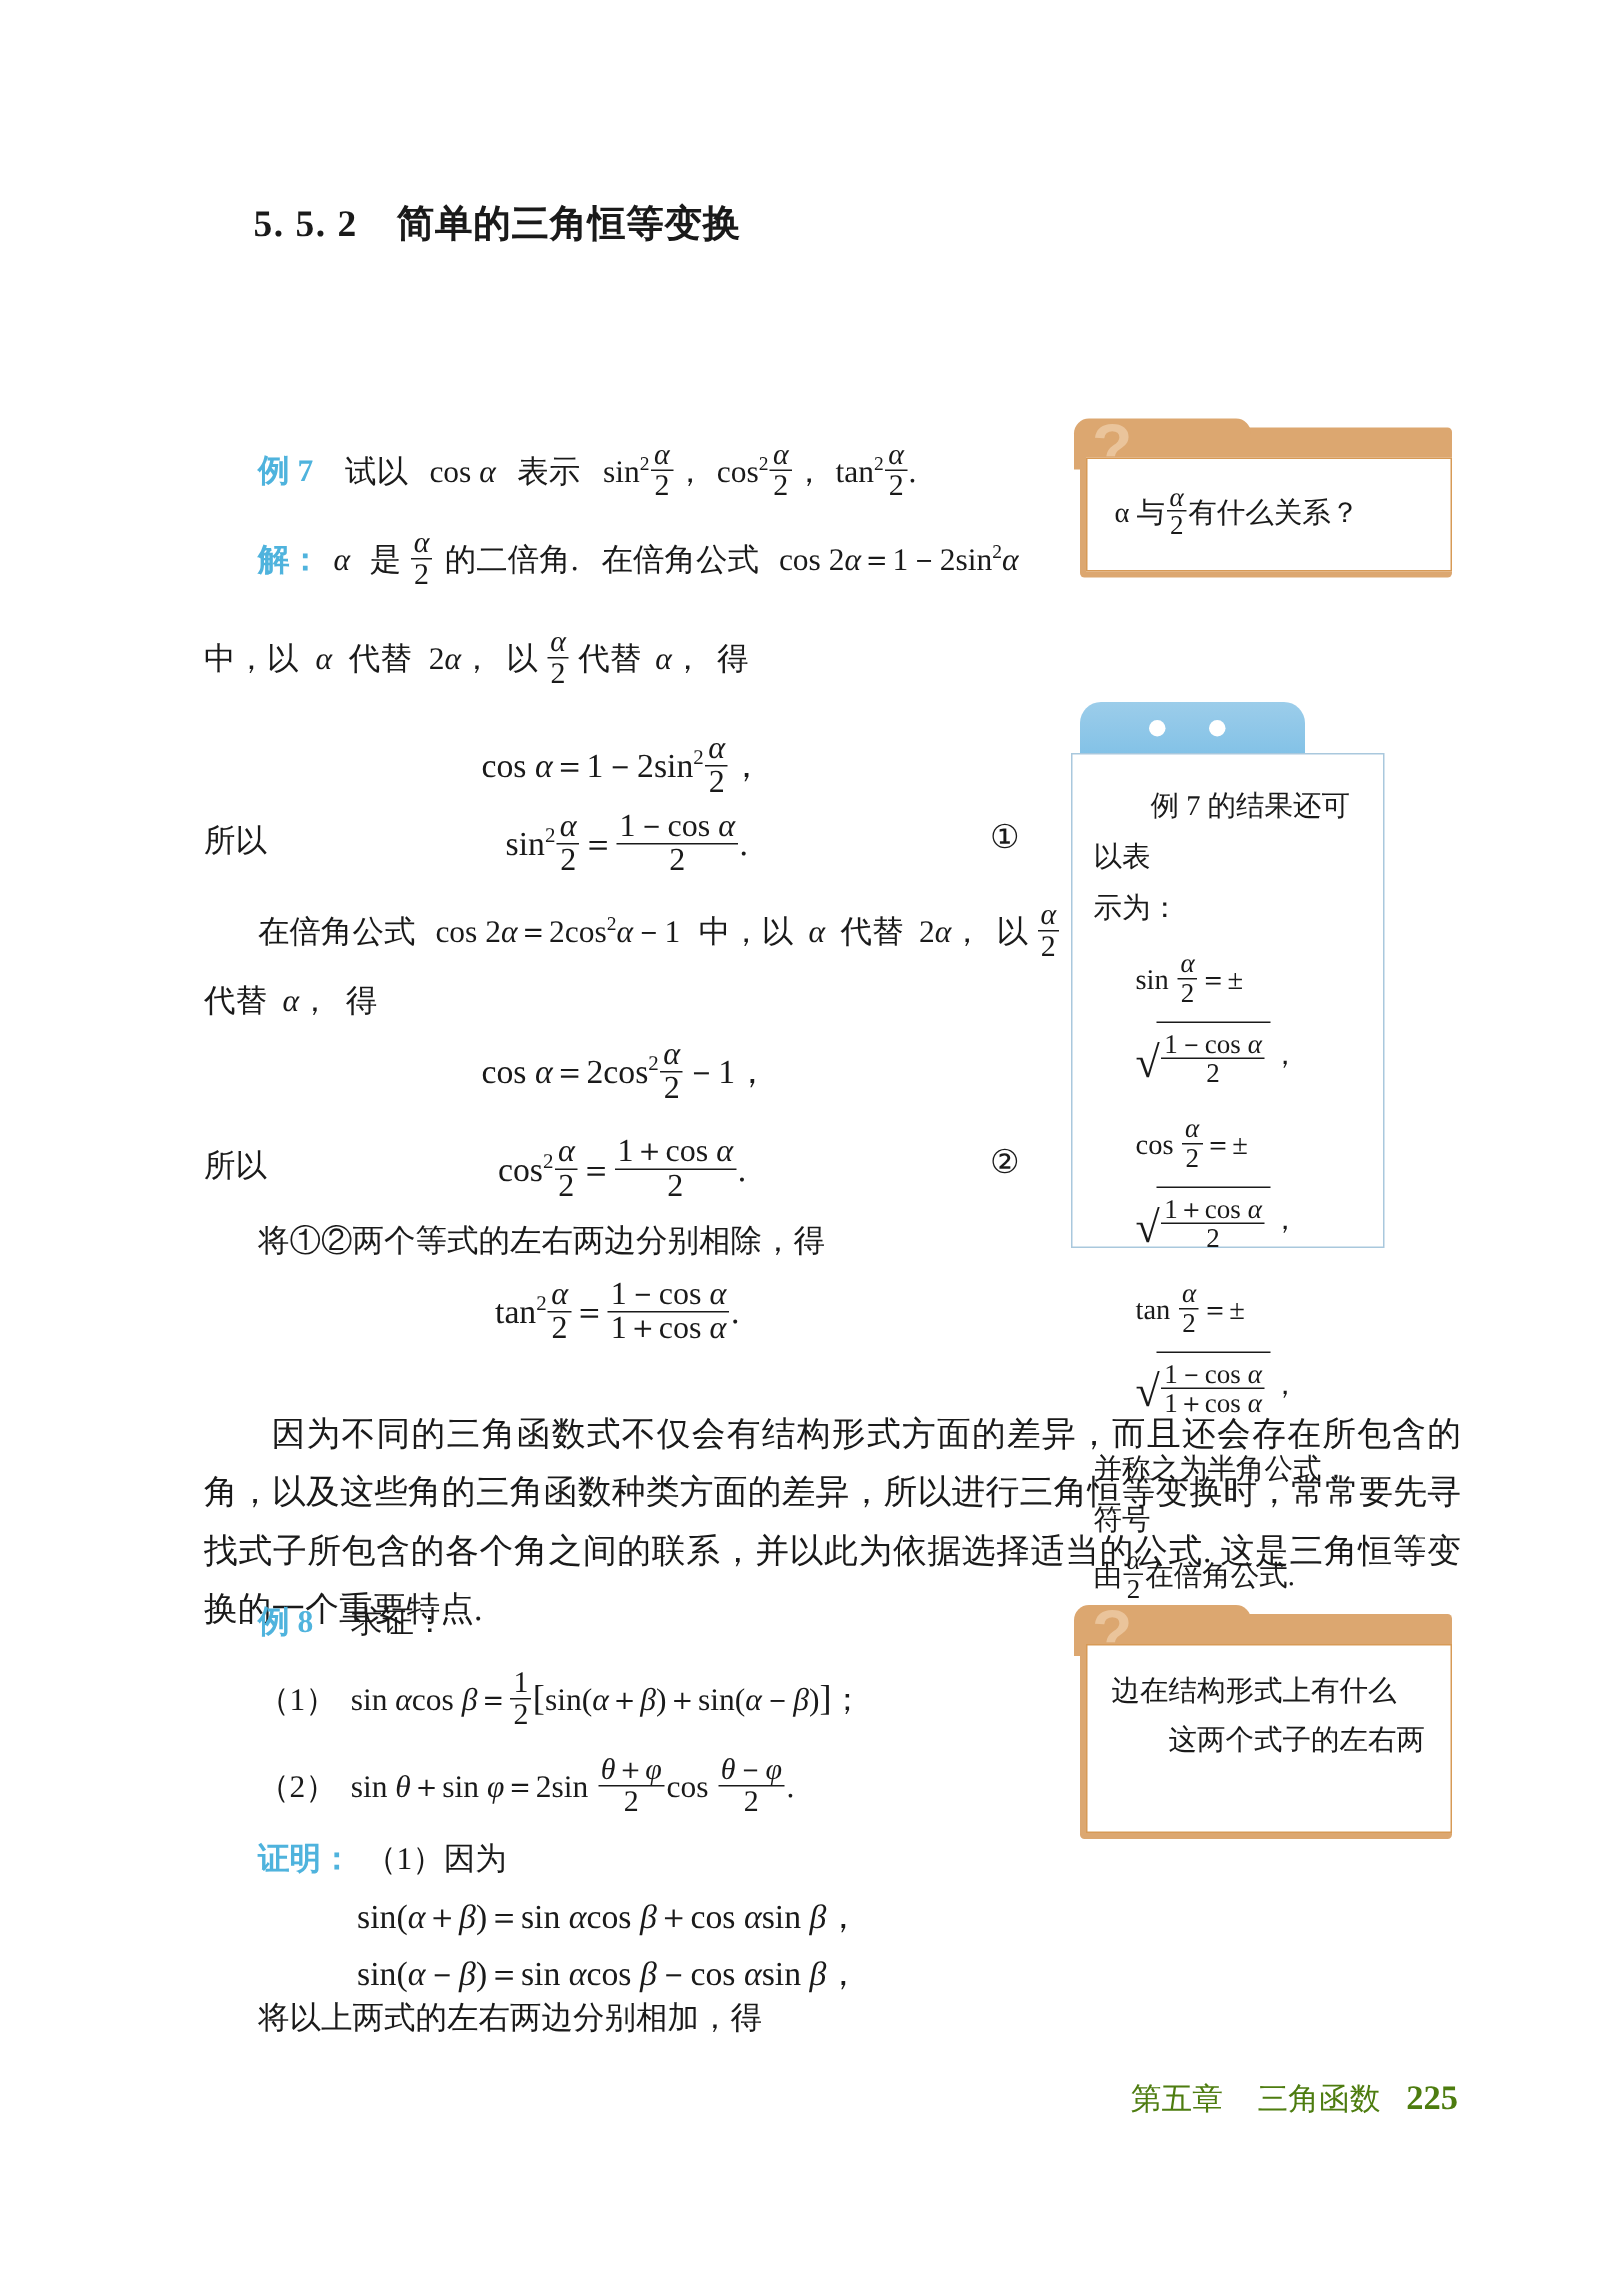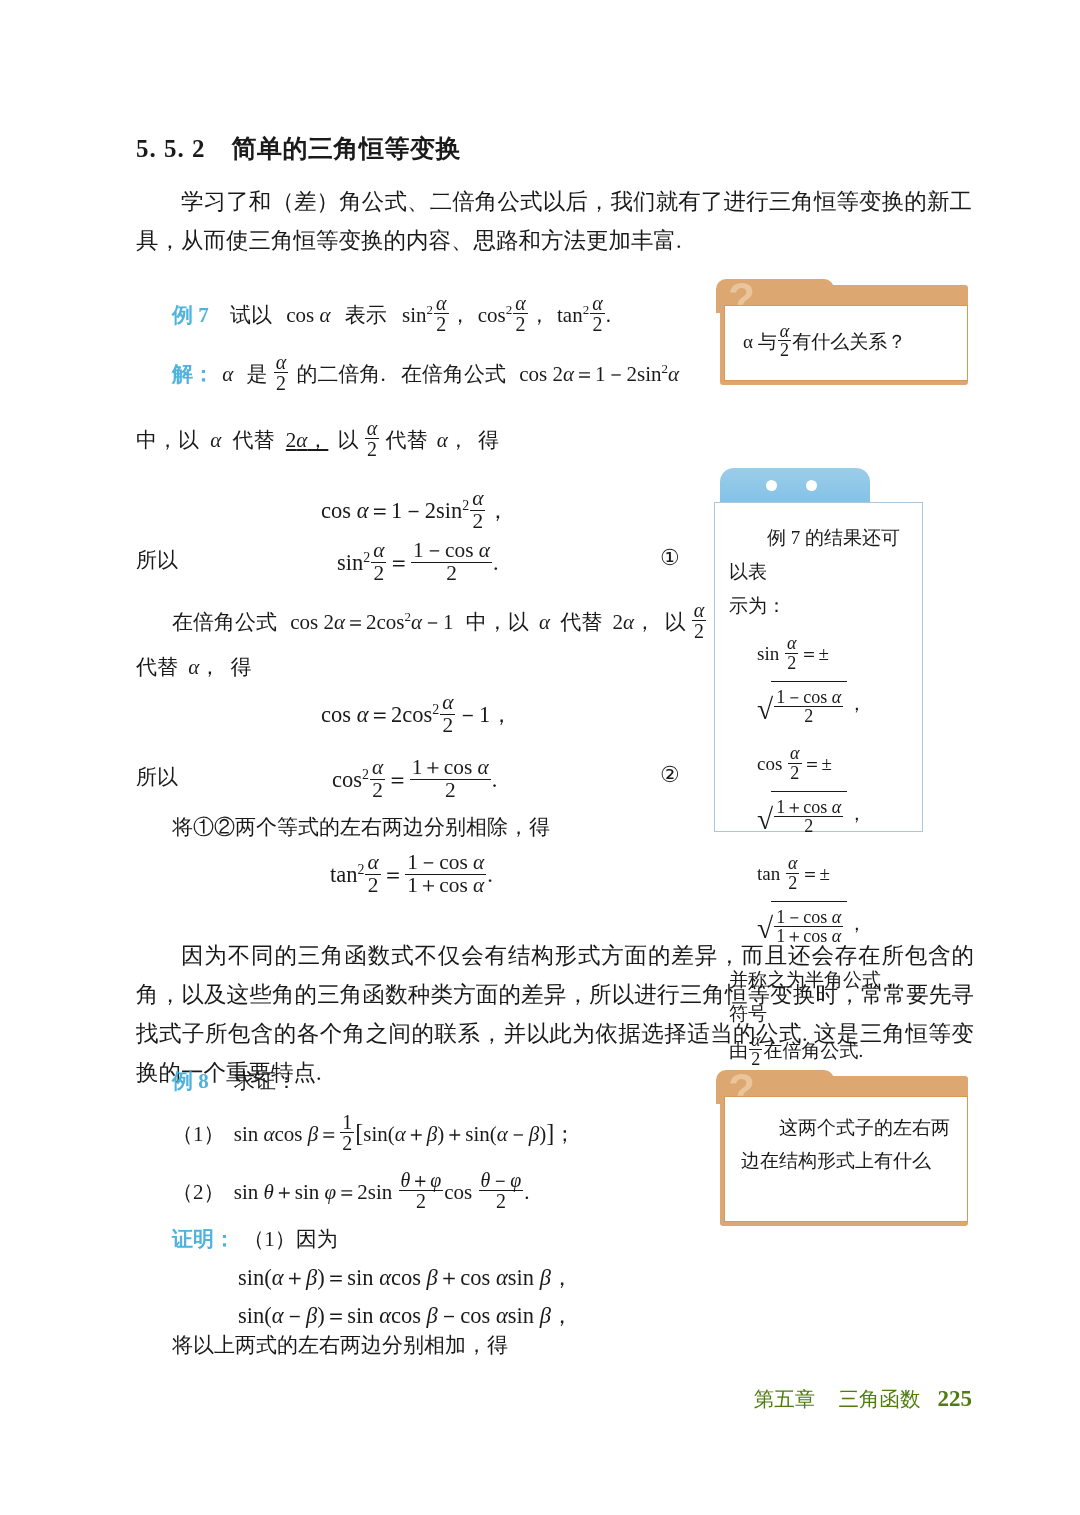--- a/index.html
+++ b/index.html
@@ -31,21 +31,21 @@
   
   .sec-head {
     position: absolute;
     left: 136px;
     top: 132px;
     font-size: 25px;
     font-weight: bold;
     letter-spacing: 0.5px;
     white-space: nowrap;
   }
-  .sec-head .num { letter-spacing: 1px; }
+  .sec-head .num { letter-spacing: 1px; margin-left: 33px; }
   .sec-head .title { margin-left: 26px; }
 
   
   .intro {
     position: absolute;
     left: 136px;
     top: 182px;
     width: 836px;
     font-size: 22.5px;
     line-height: 39px;
@@ -177,21 +177,20 @@
 </style>
 </head>
 <body>
 
 <div class="page">
 
   <div class="sec-head cn">
     <span class="num">5. 5. 2</span><span class="title">简单的三角恒等变换</span>
   </div>
 
-  <div class="intro cn">学习了和（差）角公式、二倍角公式以后，我们就有了进行三角恒等变换的新工具，从而使三角恒等变换的内容、思路和方法更加丰富.</div>
 
   <div class="line" style="left:172px; top:293px;">
     <span class="lbl-blue">例 7</span>
     <span style="margin-left:16px;" class="cn">试以</span>
     <span class="mt" style="margin-left:9px;">cos&nbsp;<span class="mi">α</span></span>
     <span class="cn" style="margin-left:9px;">表示</span>
     <span class="mt" style="margin-left:10px;">sin<sup class="pw">2</sup><span class="frac"><span class="n mi">α</span><span class="d">2</span></span>，</span>
     <span class="mt" style="margin-left:2px;">cos<sup class="pw">2</sup><span class="frac"><span class="n mi">α</span><span class="d">2</span></span>，</span>
     <span class="mt" style="margin-left:2px;">tan<sup class="pw">2</sup><span class="frac"><span class="n mi">α</span><span class="d">2</span></span>.</span>
   </div>
@@ -203,21 +202,21 @@
     <span class="mt"><span class="frac"><span class="n mi">α</span><span class="d">2</span></span></span>
     <span class="cn" style="margin-left:2px;">的二倍角.</span>
     <span class="cn" style="margin-left:10px;">在倍角公式</span>
     <span class="mt" style="margin-left:8px;">cos&nbsp;2<span class="mi">α</span>＝1－2sin<sup class="pw">2</sup><span class="mi">α</span></span>
   </div>
 
   <div class="line" style="left:136px; top:418px;">
     <span class="cn">中，以</span>
     <span class="mt" style="margin-left:6px;"><span class="mi">α</span></span>
     <span class="cn" style="margin-left:6px;">代替</span>
-    <span class="mt" style="margin-left:6px;text-decoration:underline;">2<span class="mi">α</span>，</span>
+    <span class="mt" style="margin-left:6px;">2<span class="mi">α</span>，</span>
     <span class="cn" style="margin-left:4px;">以</span>
     <span class="mt"><span class="frac"><span class="n mi">α</span><span class="d">2</span></span></span>
     <span class="cn">代替</span>
     <span class="mt" style="margin-left:4px;"><span class="mi">α</span>，</span>
     <span class="cn" style="margin-left:4px;">得</span>
   </div>
 
   <div class="eq" style="left:321px; top:488px;">
     <span class="mt">cos&nbsp;<span class="mi">α</span>＝1－2sin<sup class="pw">2</sup><span class="frac"><span class="n mi">α</span><span class="d">2</span></span>，</span>
   </div>
@@ -331,22 +330,22 @@
     </div>
   </div>
 
   <div class="note note-orange" style="left:716px; top:1070px; width:252px; height:158px;">
     <div class="shadow" style="left:4px; top:6px; width:248px; height:150px;"></div>
     <div class="tab">
       <span class="tab-q">?</span>
     </div>
     <div class="body" style="left:8px; top:26px; width:244px; height:126px;">
       <div class="inner note-text" style="padding:14px 16px; font-size:19px; line-height:33px;">
+        <div>边在结构形式上有什么</div>
         <div style="text-indent:2em;">这两个式子的左右两</div>
-        <div>边在结构形式上有什么</div>
       </div>
     </div>
   </div>
 
   <div class="footer cn">
     <span>第五章</span>
     <span style="margin-left:18px;">三角函数</span>
     <span class="pg">225</span>
   </div>
 

